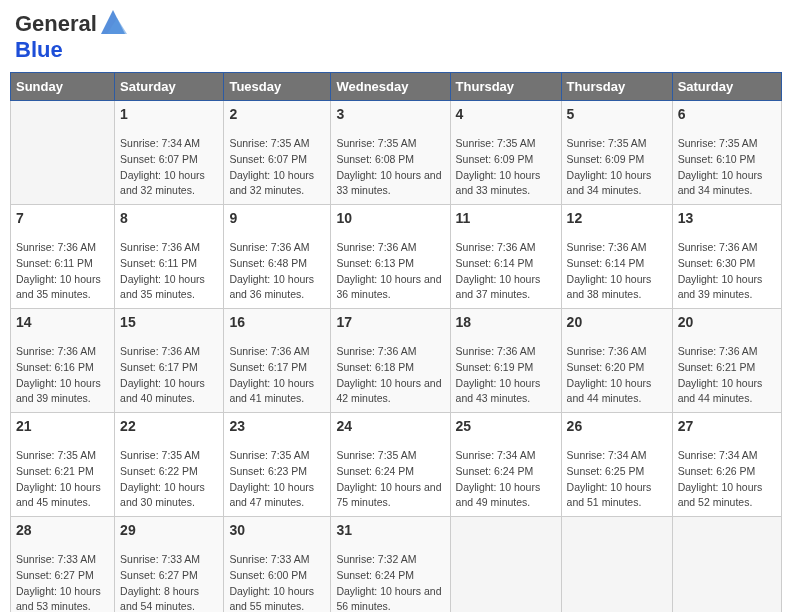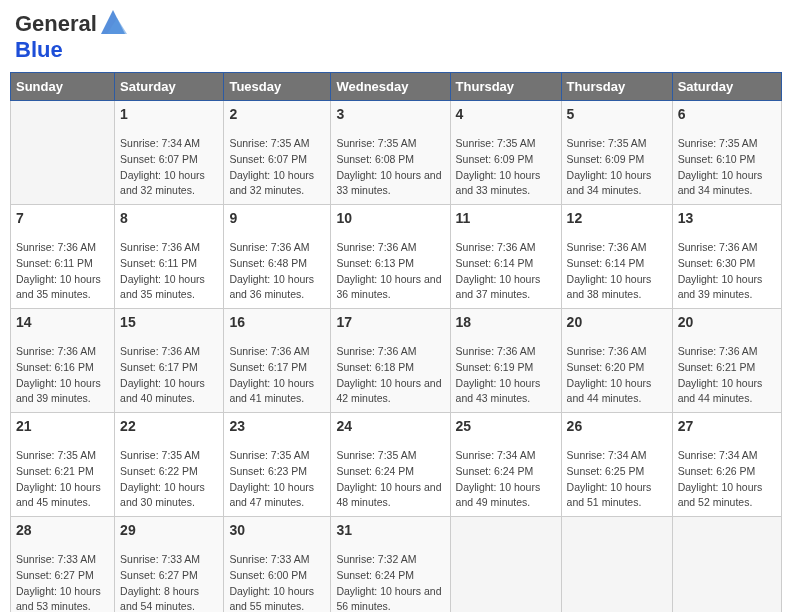--- a/index.html
+++ b/index.html
@@ -306,21 +306,21 @@
           <span>Sunrise: 7:35 AM</span><br>
           <span>Sunset: 6:23 PM</span><br>
           <span>Daylight: 10 hours and 47 minutes.</span>
         </div>
       </td>
         <td>
         <span class="day-number">24</span>
         <div class="day-info">
           <span>Sunrise: 7:35 AM</span><br>
           <span>Sunset: 6:24 PM</span><br>
-          <span>Daylight: 10 hours and 48 minutes.</span>
+          <span>Daylight: 10 hours and 75 minutes.</span>
         </div>
       </td>
         <td>
         <span class="day-number">25</span>
         <div class="day-info">
           <span>Sunrise: 7:34 AM</span><br>
           <span>Sunset: 6:24 PM</span><br>
           <span>Daylight: 10 hours and 49 minutes.</span>
         </div>
       </td>

